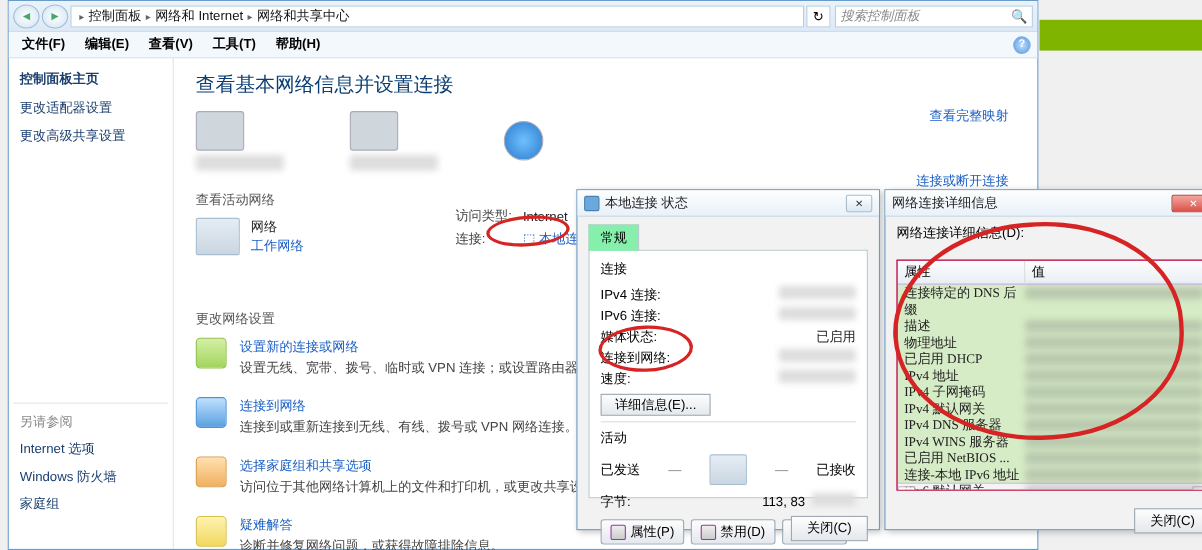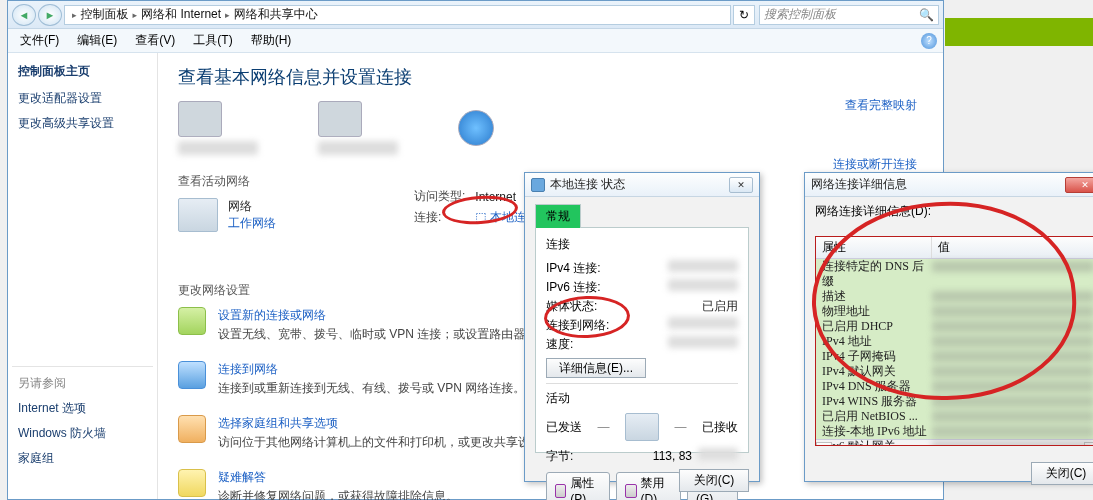--- a/index.html
+++ b/index.html
@@ -15,21 +15,21 @@
   .title-row { display: flex; align-items: center; background: linear-gradient(#eaf3fb,#dce9f6); border-bottom: 1px solid #c4d6e6; height: 28px; padding: 0 4px; }
   .nav-btn { width: 24px; height: 22px; background: radial-gradient(#fff,#cfe3f3); border: 1px solid #9fbdd6; border-radius: 50%; margin-right: 2px; display:flex;align-items:center;justify-content:center; color:#4a6; font-size:11px;}
   .addr { flex: 1; display:flex; align-items:center; background:#fff; border:1px solid #b5cde0; height:20px; padding:0 4px; color:#111; }
   .addr span { margin: 0 1px; }
   .addr .arrow { color:#666; font-size:9px; margin:0 3px; }
   .refresh-btn { width:22px; height:20px; border:1px solid #b5cde0; background:#fff; margin-left:2px; display:flex;align-items:center;justify-content:center;}
   .search-box { width:180px; height:20px; border:1px solid #b5cde0; background:#fff; margin-left:4px; display:flex; align-items:center; padding:0 4px; color:#888; font-style:italic;}
   .search-box .mag { margin-left:auto; color:#5a8; font-style:normal;}
 
   
-  .menu-bar { display:flex; align-items:center; background:#f3f8fc; border-bottom:1px solid #d6e3ee; height:24px; padding:0 6px; gap:6px; }
+  .menu-bar { display:flex; align-items:center; background:#f3f8fc; border-bottom:1px solid #d6e3ee; height:24px; padding:0 6px; gap:6px;font-weight:bold; }
   .menu-bar span { padding:2px 6px; cursor:default; }
   .help-icon { margin-left:auto; width:16px;height:16px;border-radius:50%;background:radial-gradient(#bfe0ff,#4a90d9);color:#fff;font-size:10px;display:flex;align-items:center;justify-content:center;}
 
   
   .content { display:flex; height:calc(100% - 52px); }
   .sidebar { width:150px; border-right:1px solid #e4e4e4; padding:10px 4px; }
   .sidebar .hd { color:#1a3e6e; font-weight:bold; margin-bottom:6px; padding-left:6px;}
   .sidebar .lnk { color:#1a3e6e; padding:4px 6px; cursor:pointer; display:block;}
   .sidebar .sep { border-top:1px solid #e4e4e4; margin:14px 0 8px; }
   .sidebar .refhd { color:#888; padding-left:6px; margin-bottom:4px;}
@@ -73,22 +73,22 @@
   .dialog .dlg-titlebar .sysbtns { margin-left:auto; display:flex; gap:2px;}
   .dialog .dlg-titlebar .sysbtn { width:24px;height:16px;border:1px solid #a7bdd0;background:linear-gradient(#fff,#dbe8f4);border-radius:2px;display:flex;align-items:center;justify-content:center;font-size:9px;color:#333;}
   .dialog .dlg-titlebar .sysbtn.close { background:linear-gradient(#f4a6a0,#d9534a); color:#fff; border-color:#b63e36; width:40px;}
   .dialog .dlg-body { padding:6px 10px 10px; }
   .dialog .dlg-btnrow { display:flex; justify-content:flex-end; gap:6px; padding:6px 10px 10px; }
   .btn { background:linear-gradient(#fdfdfd,#e4e8ec); border:1px solid #9caab6; border-radius:0; padding:2px 12px; cursor:pointer; min-width:70px; text-align:center; }
   .btn-s { display:inline-flex; align-items:center; gap:4px; background:linear-gradient(#fdfdfd,#e4e8ec); border:1px solid #9caab6; border-radius:3px; padding:2px 8px; cursor:pointer; }
   .btn-s .bic { width:14px;height:14px;border:1px solid #93a;background:linear-gradient(#eee,#ccc);border-radius:2px;}
 
   
-  .status-dlg { top:172px; left:524px; width:236px; height:310px;}
-  .status-dlg .tab { background:#22c55e; border:1px solid #bcc; border-bottom:none; padding:3px 10px; display:inline-block; position:relative; top:1px; }
+  .status-dlg { top:172px; left:524px; width:276px; height:310px;}
+  .status-dlg .tab { background:#86efac; border:1px solid #bcc; border-bottom:none; padding:3px 10px; display:inline-block; position:relative; top:1px; }
   .status-dlg .tabpage { background:#fff; border:1px solid #bcc; padding:8px 10px; height:226px;}
   .status-dlg .group-hd { margin-bottom:6px;}
   .status-dlg .kv { display:flex; justify-content:space-between; padding:1px 0; }
   .status-dlg .kv .v { color:#222;}
   .status-dlg .kv .vblur { filter:blur(3px); background:#ddd; width:70px; height:12px; border-radius:2px;}
   .status-dlg hr { border:none; border-top:1px solid #ddd; margin:6px 0;}
   .activity { display:flex; align-items:center; justify-content:space-between; margin:6px 0;}
   .activity .monicon { width:34px;height:28px;background:linear-gradient(#e6edf4,#c9d6e1);border:1px solid #a7bdd0;border-radius:2px;}
   .btnrow3 { display:flex; gap:6px; margin-top:6px;}
 

